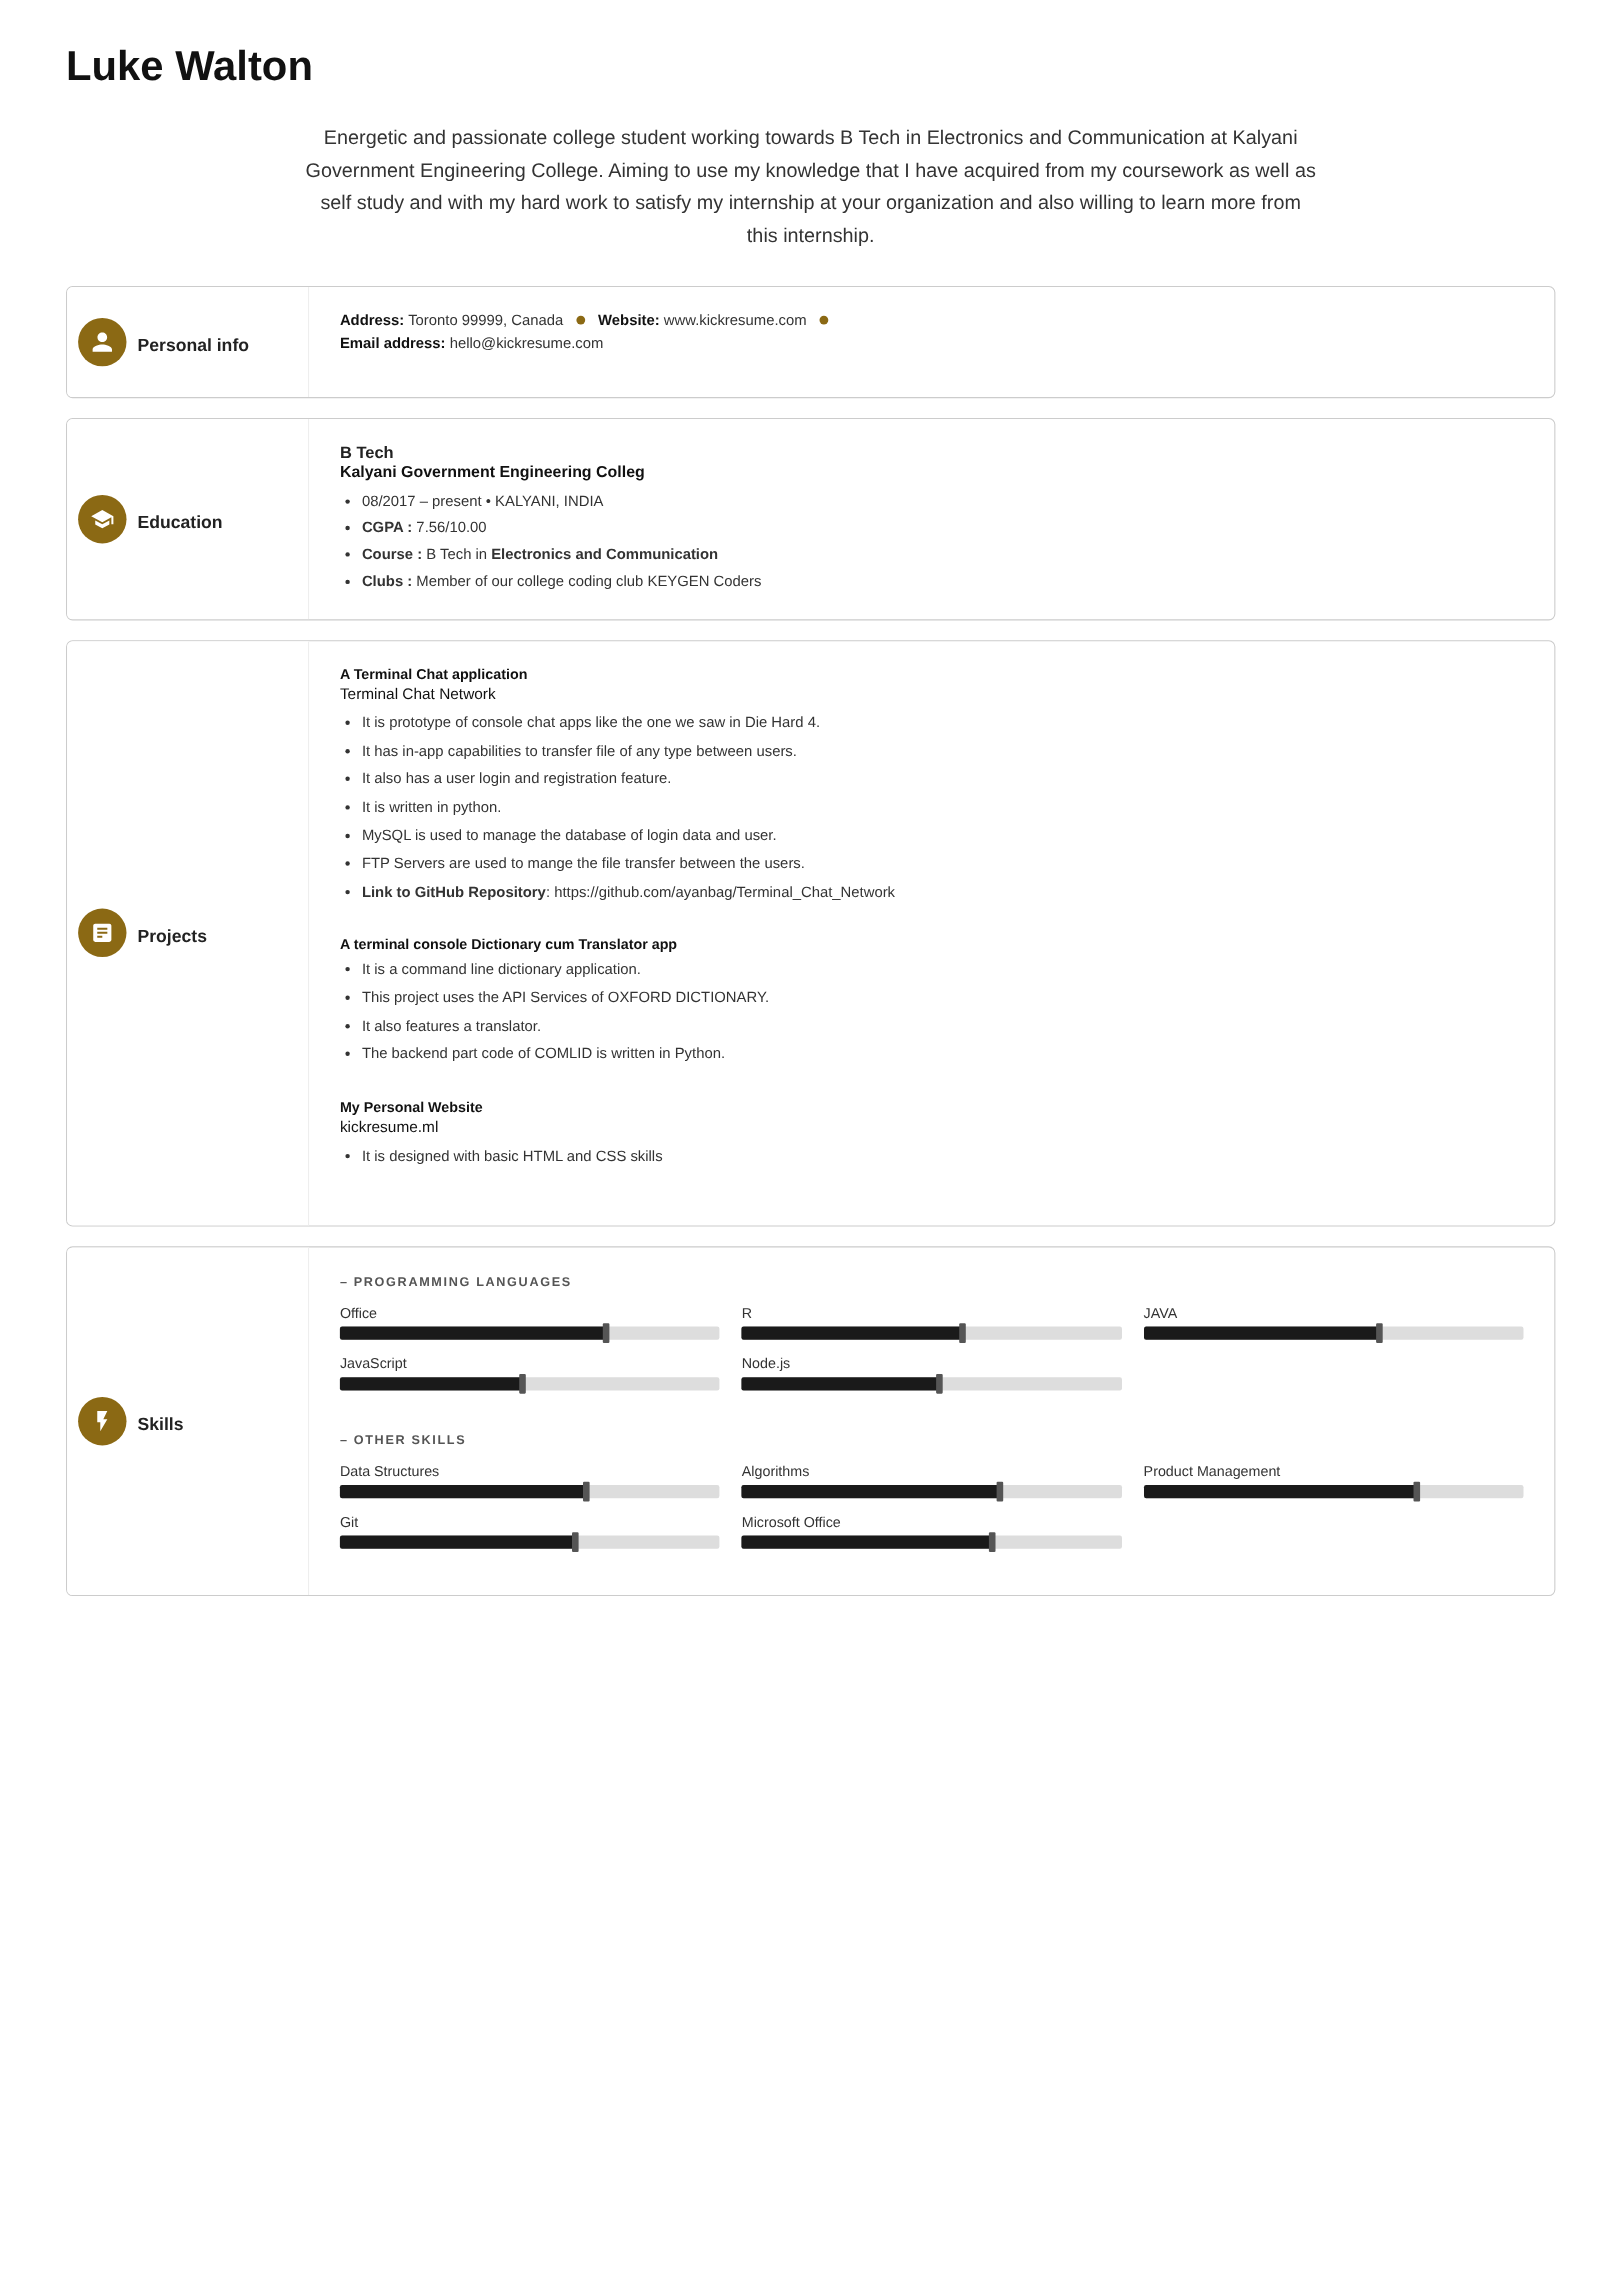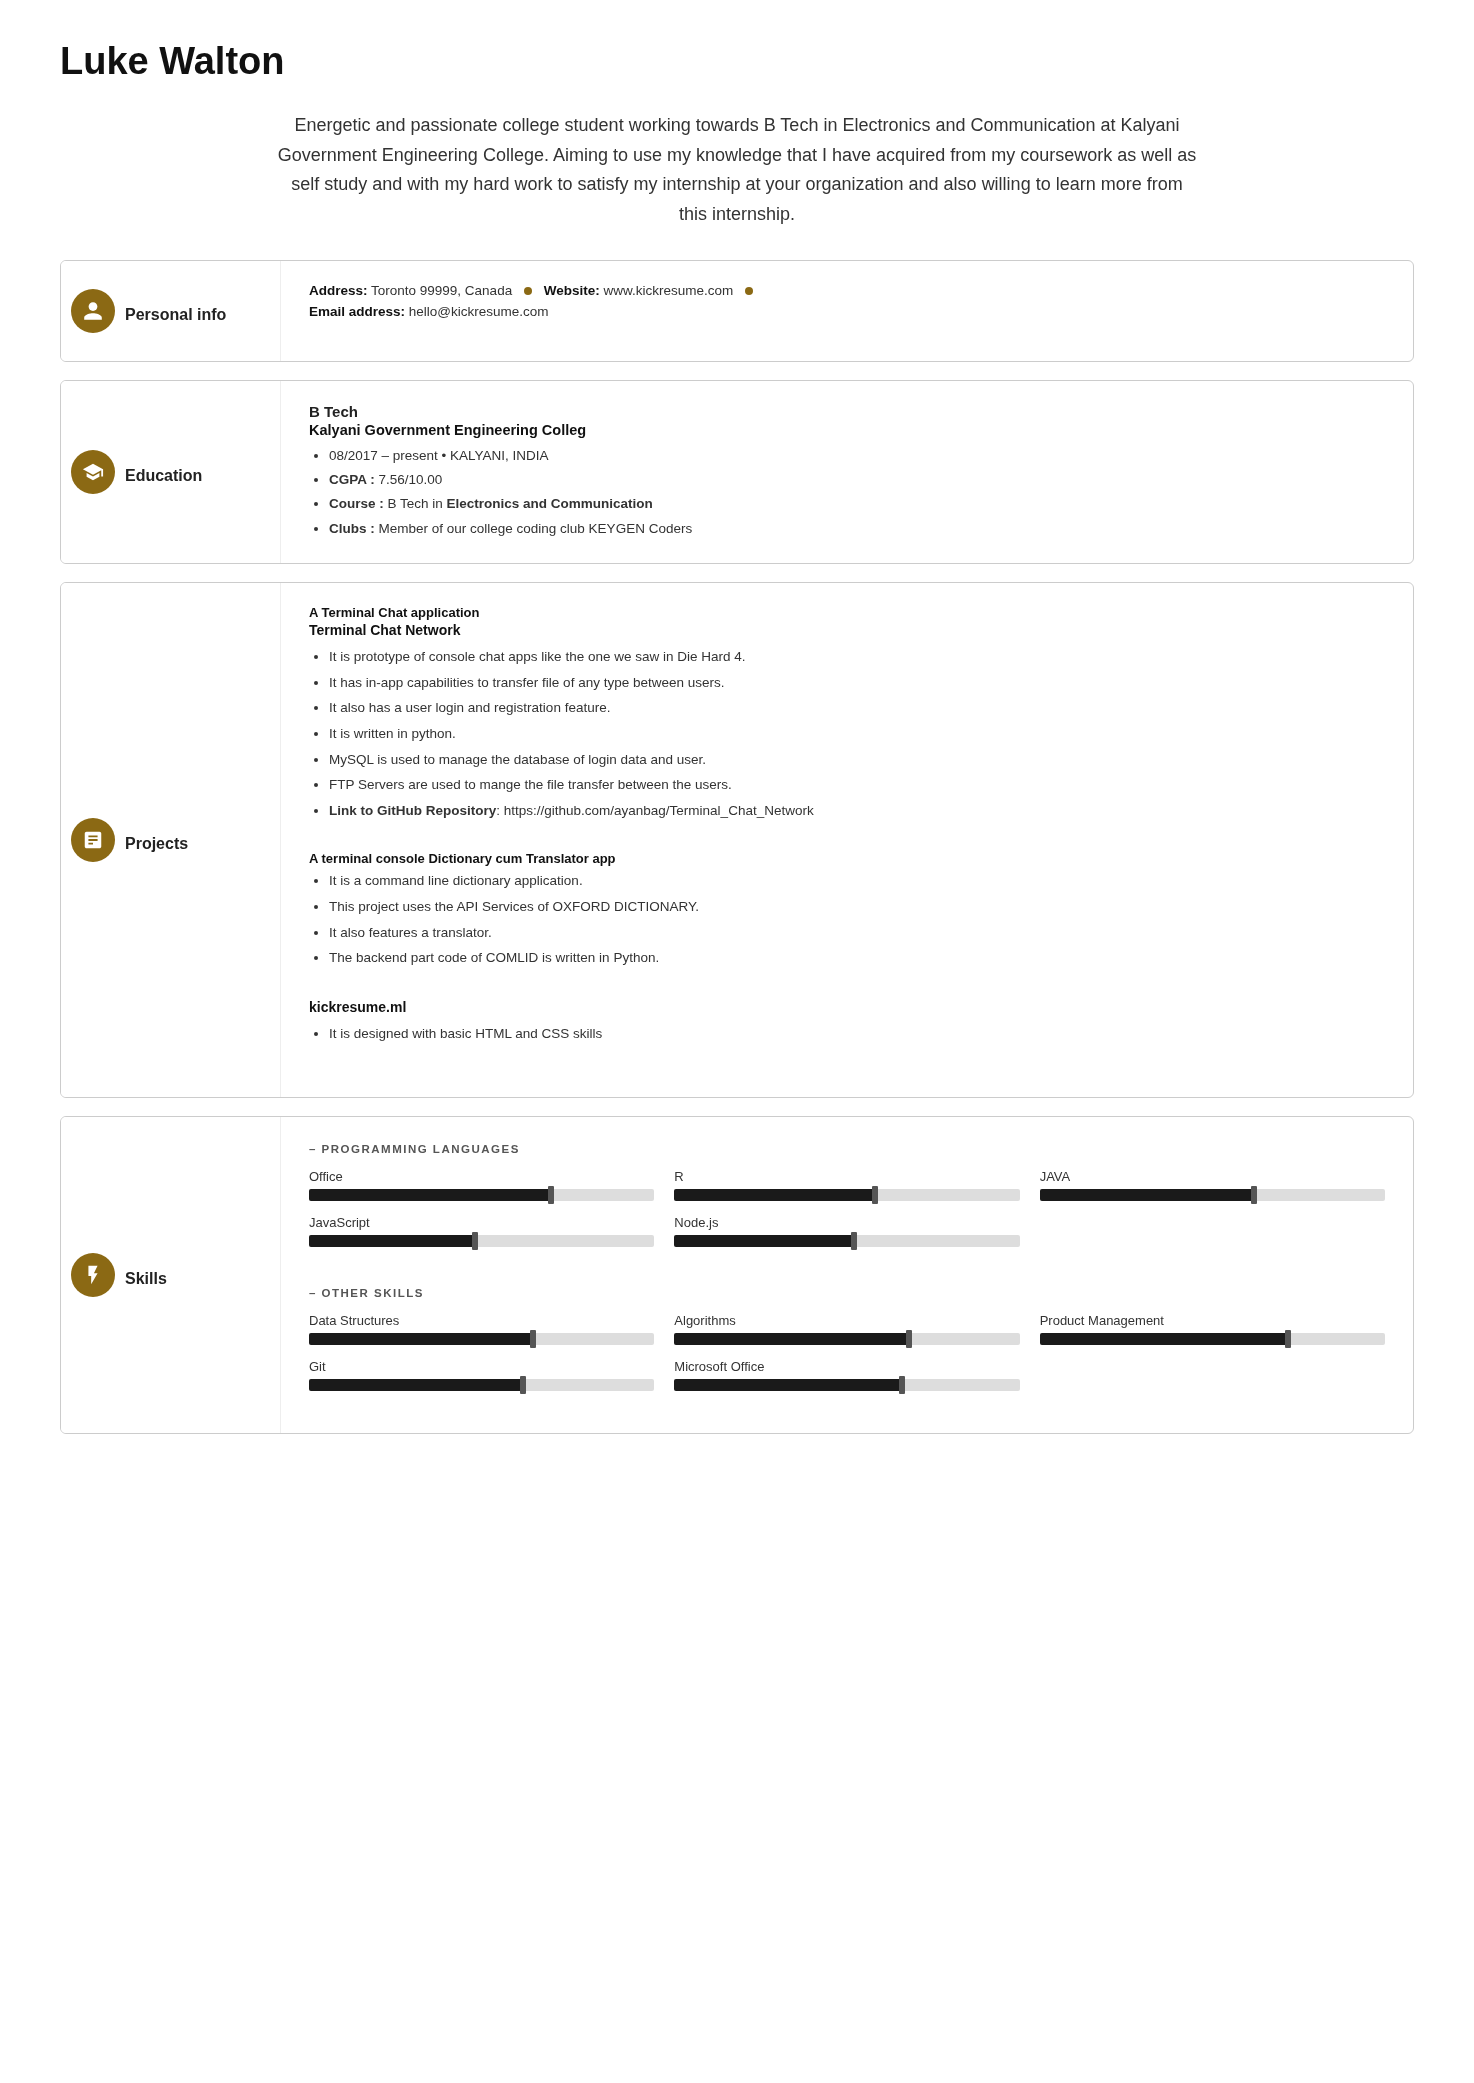--- a/index.html
+++ b/index.html
@@ -111,21 +111,21 @@
       margin-bottom: 28px;
     }
     .project-title {
       font-size: 13px;
       font-weight: bold;
       color: #111;
       margin-bottom: 2px;
     }
     .project-subtitle {
       font-size: 14px;
-      font-weight: bold;
+      font-weight: normal;
       color: #111;
       margin-bottom: 6px;
     }
     .project-list {
       list-style: disc;
       padding-left: 20px;
       line-height: 1.9;
       font-size: 13.5px;
       color: #333;
     }
@@ -261,20 +261,21 @@
       <ul class="project-list">
         <li class="empty"></li>
         <li>It is a command line dictionary application.</li>
         <li>This project uses the API Services of OXFORD DICTIONARY.</li>
         <li>It also features a translator.</li>
         <li>The backend part code of COMLID is written in Python.</li>
       </ul>
     </div>
 
     <div class="project-block">
+      <div class="project-title">My Personal Website</div>
       <div class="project-subtitle">kickresume.ml</div>
       <ul class="project-list">
         <li class="empty"></li>
         <li>It is designed with basic HTML and CSS skills</li>
       </ul>
     </div>
   </div>
 </div>
 
 <div class="section-card">

